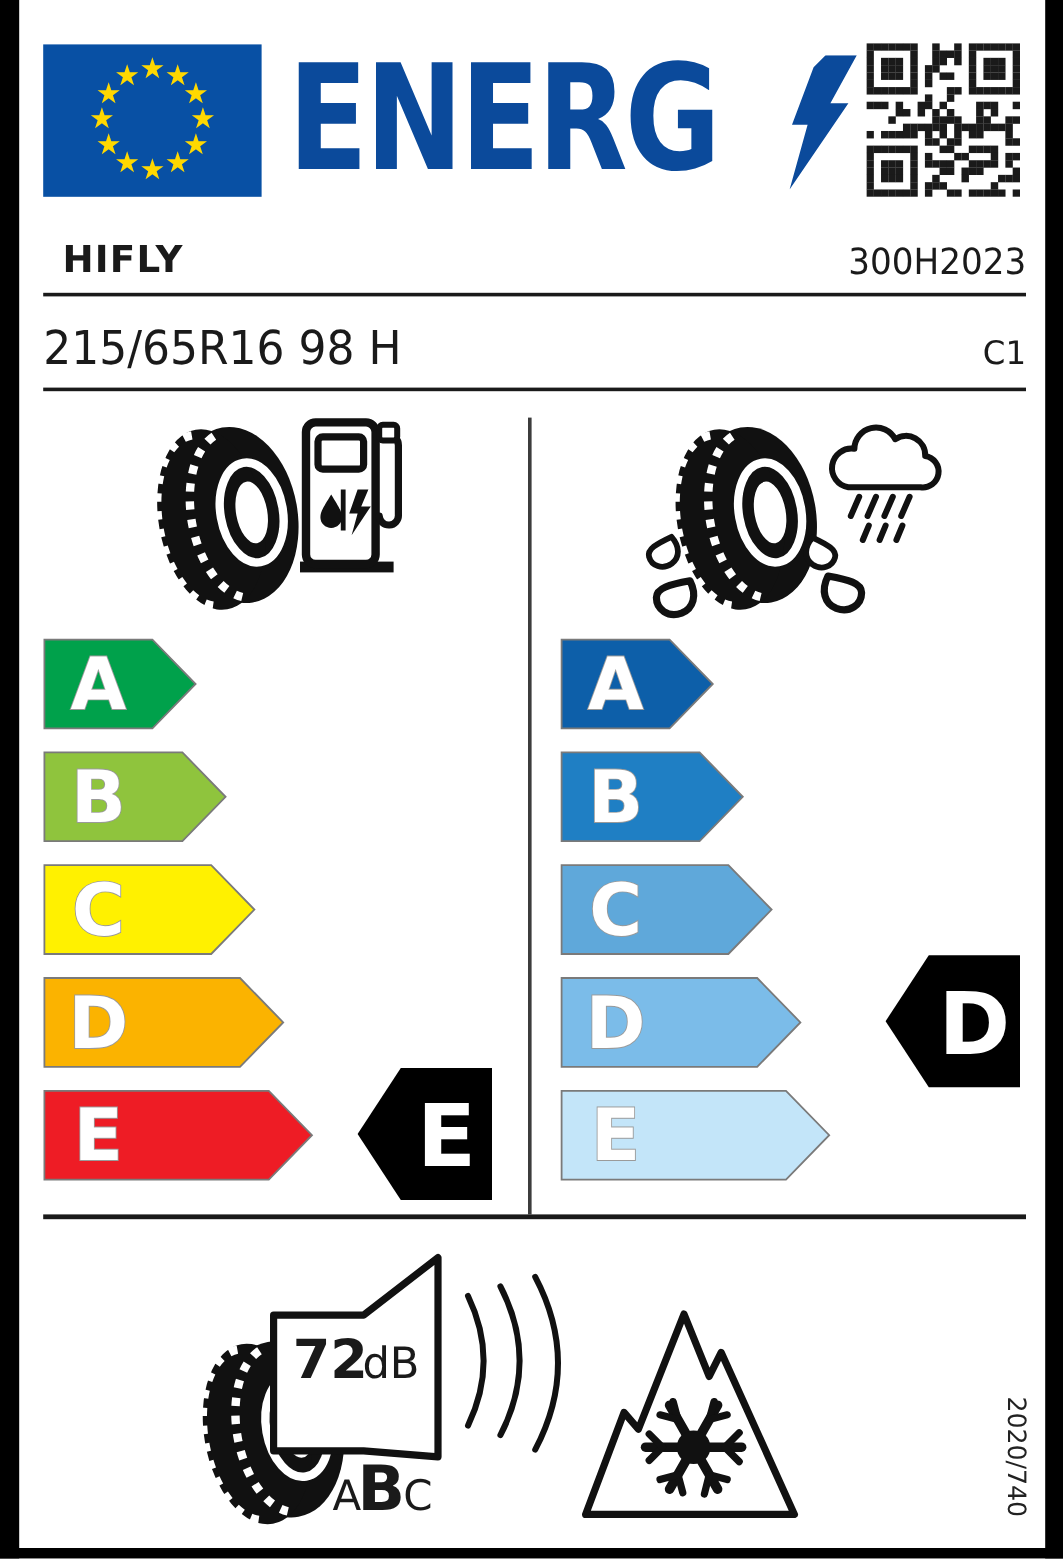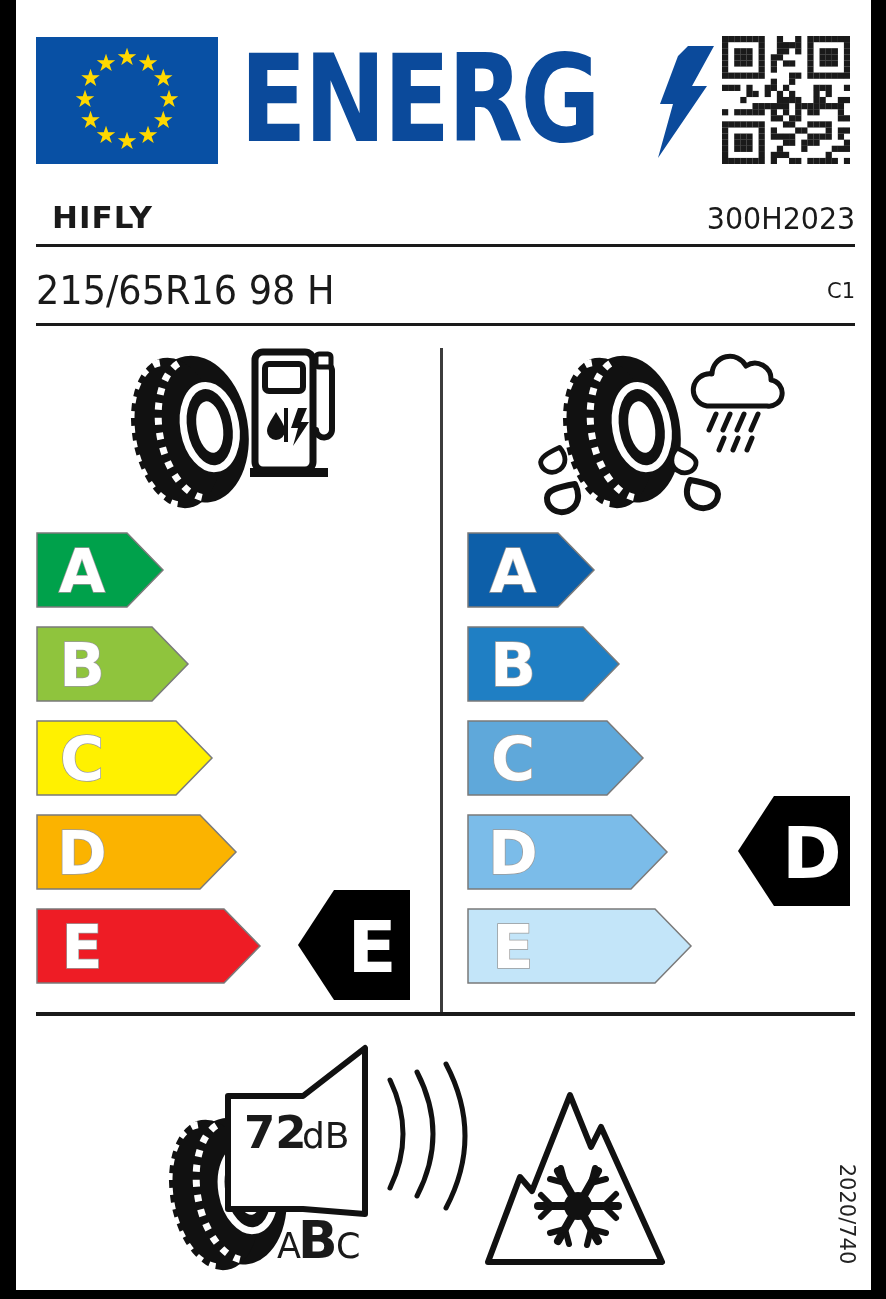--- a/index.html
+++ b/index.html
@@ -17,21 +17,21 @@
   #energ .energ-text{font-size:122px;font-weight:bold;color:#0b4a9b;letter-spacing:-3px;
         transform:scaleX(0.80);transform-origin:left center;line-height:1;}
   #bolt{position:absolute;left:652px;top:46px;}
   #qr{position:absolute;left:722px;top:36px;}
 
   
   .row-text{position:absolute;white-space:nowrap;}
   #brand{left:52px;top:199px;font-size:31px;font-weight:bold;letter-spacing:1px;}
   #model{right:31px;top:201px;font-size:30px;transform:scaleX(.95);transform-origin:right center;}
   #tire-size{left:36px;top:268px;font-size:39px;transform:scaleX(.94);transform-origin:left center;}
-  #tire-class{right:31px;top:279px;font-size:21px;}
+  #tire-class{right:31px;top:279px;font-size:27px;}
   .rule{position:absolute;left:36px;width:819px;background:#1a1a1a;}
   #rule-1{top:244px;height:3px;}
   #rule-2{top:323px;height:3px;}
   #rule-3{top:1012px;height:4px;}
   #divider{position:absolute;left:440px;top:348px;width:3px;height:664px;background:#3c3c3c;}
 
   
   .scale-arrows{position:absolute;top:532px;width:410px;height:460px;}
   #fuel-arrows{left:36px;} #wet-arrows{left:467px;}
   .arrow-row{position:absolute;left:0;overflow:visible;}

